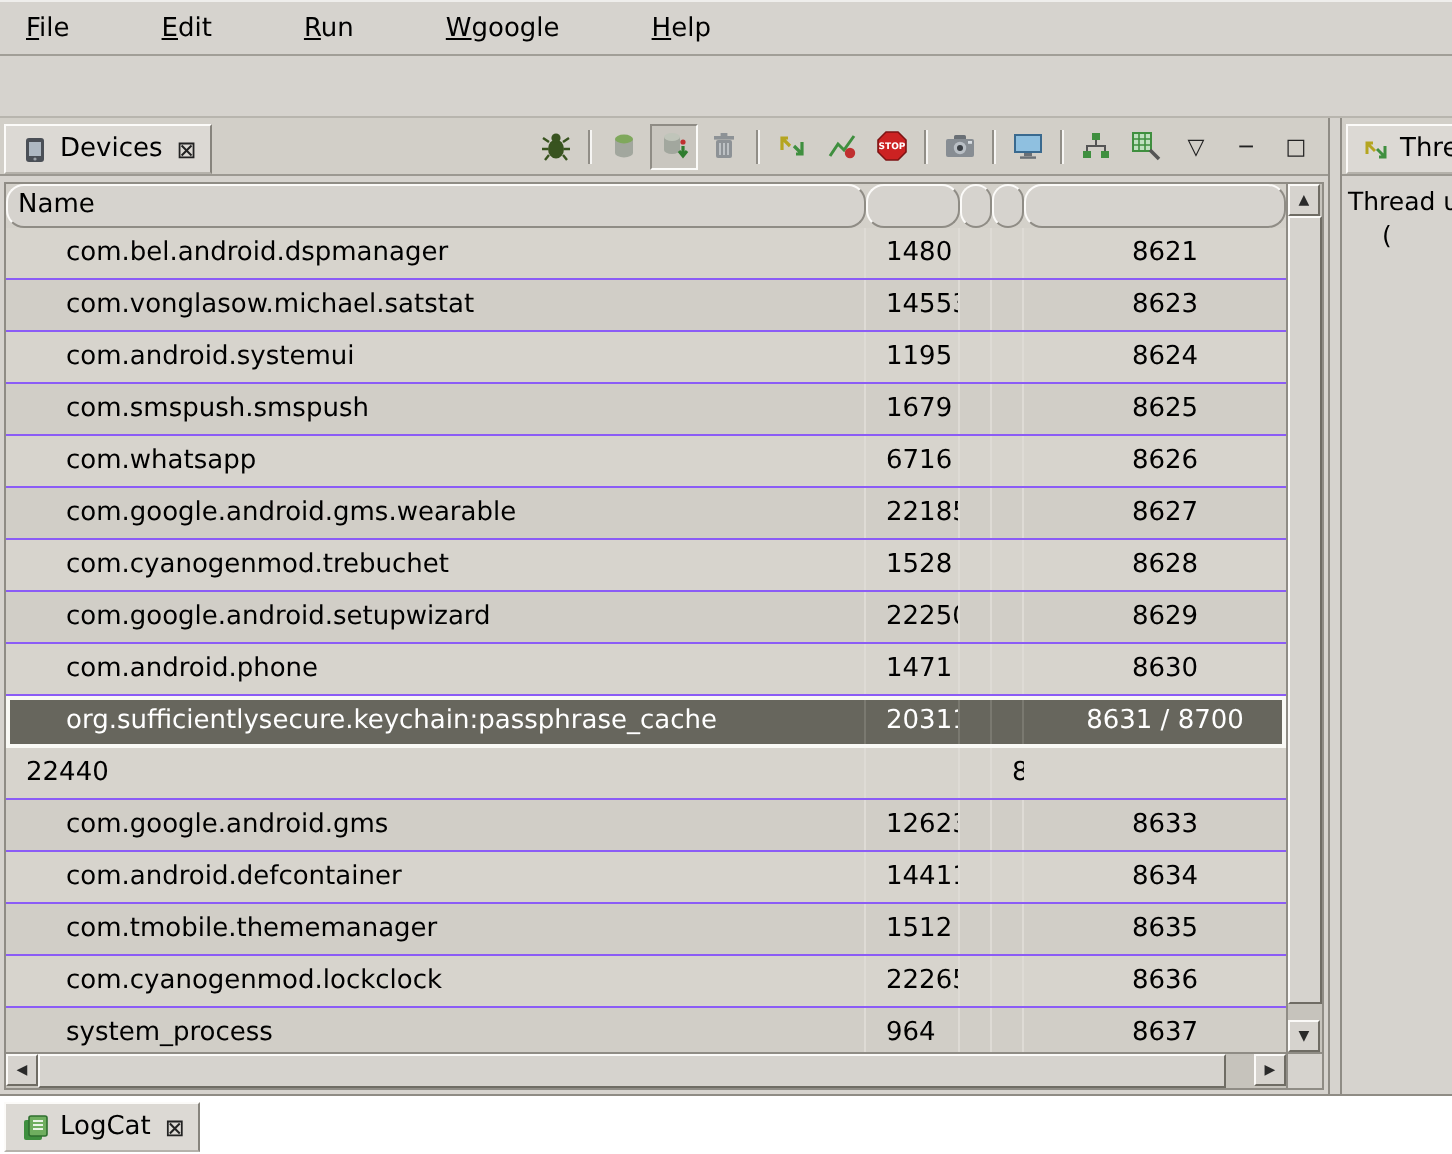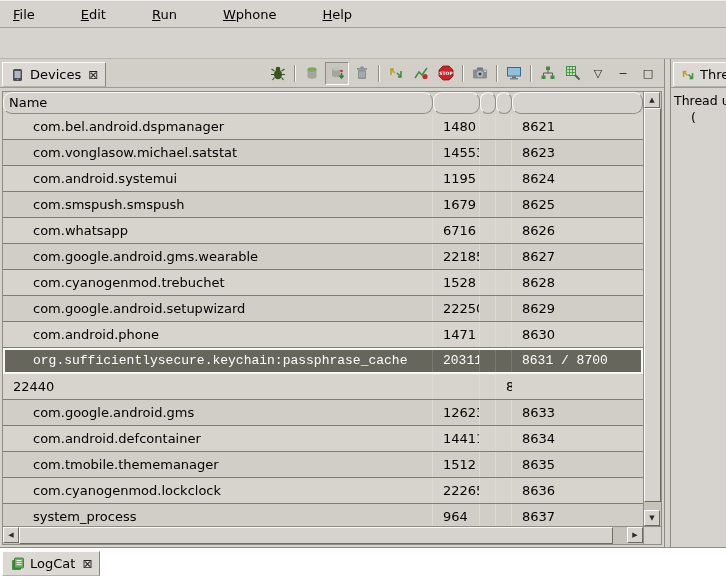--- a/index.html
+++ b/index.html
@@ -49,23 +49,23 @@
     border-right:1px solid #8f8c85;border-bottom:1px solid #8f8c85;
     padding-left:5px;line-height:20px;white-space:nowrap;overflow:hidden;border-radius:9px;}
   .tbody{flex:1;min-height:0;overflow:hidden;}
   .trow{height:26px;border-bottom:1px solid #8b5cf6;box-sizing:border-box;}
   .trow:nth-child(odd){background:#d7d4cd;}
   .trow:nth-child(even){background:#d1cec7;}
   .cell{line-height:25px;white-space:nowrap;overflow:hidden;box-sizing:border-box;}
   .cell.name{padding-left:30px;border-right:1px solid #dedbd5;}
   .cell.pid{padding-left:10px;border-right:1px solid #dedbd5;}
   .cell.n1,.cell.n2{border-right:1px solid #dedbd5;}
-  .cell.port{padding-left:10px;}
+  .cell.port{padding-left:10px;text-align:center;}
   .trow.selected{background:#67665d;color:#fff;outline:2px solid #f9f9f5;outline-offset:-2px;position:relative;}
-  .trow.selected .cell{border-right-color:#7a7970;font-family:Liberation Mono, monospace;}
+  .trow.selected .cell{border-right-color:#7a7970;}
   
   .vscroll{width:17px;flex:0 0 auto;border-left:1px solid #8f8c85;background:#c6c3bc;
     display:flex;flex-direction:column;}
   .sbtn{width:16px;height:16px;flex:0 0 auto;background:#d6d3ce;
     border:1px solid;border-color:#fbfaf8 #6f6c64 #6f6c64 #fbfaf8;box-sizing:border-box;
     display:flex;align-items:center;justify-content:center;font-size:7px;color:#2a2a2a;cursor:default;}
   .vtrack{flex:1;position:relative;}
   .vthumb{position:absolute;left:0;right:0;top:0;bottom:8px;background:#d6d3ce;
     border:1px solid;border-color:#fbfaf8 #6f6c64 #6f6c64 #fbfaf8;box-sizing:border-box;}
   .hscroll-row{height:17px;flex:0 0 auto;display:flex;border-top:1px solid #8f8c85;}
@@ -83,21 +83,21 @@
 </style>
 </head>
 <body>
 
 <div class="window">
 
   <div class="menubar">
     <div class="menu-item"><span class="mn">F</span><span>ile</span></div>
     <div class="menu-item"><span class="mn">E</span><span>dit</span></div>
     <div class="menu-item"><span class="mn">R</span><span>un</span></div>
-    <div class="menu-item"><span class="mn">W</span><span>phone</span></div>
+    <div class="menu-item"><span class="mn">W</span><span>google</span></div>
     <div class="menu-item"><span class="mn">H</span><span>elp</span></div>
   </div>
 
   <div class="toolbar-strip"></div>
 
   <div class="main">
 
     <div class="devices-panel">
       <div class="tabstrip">
         <div class="tab">

